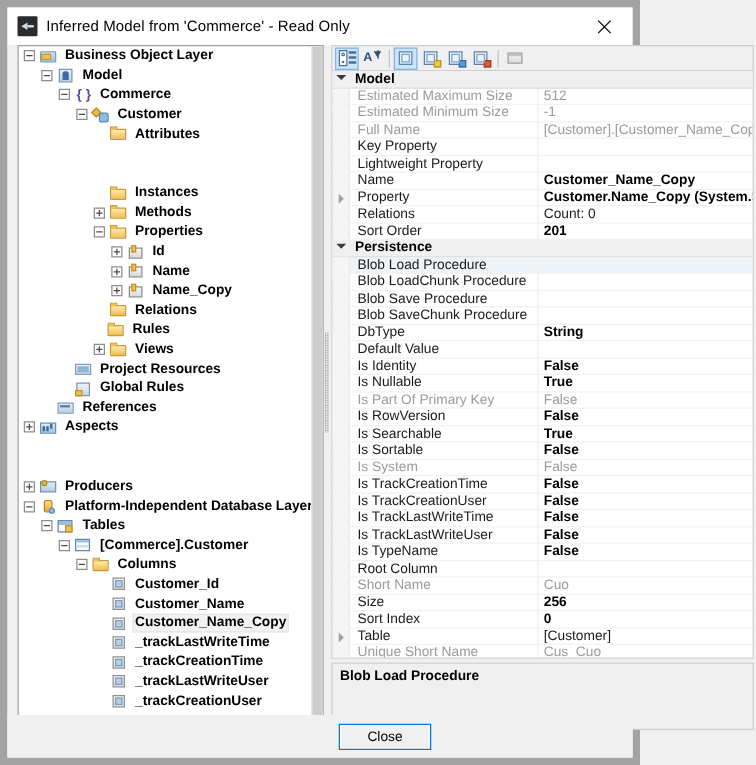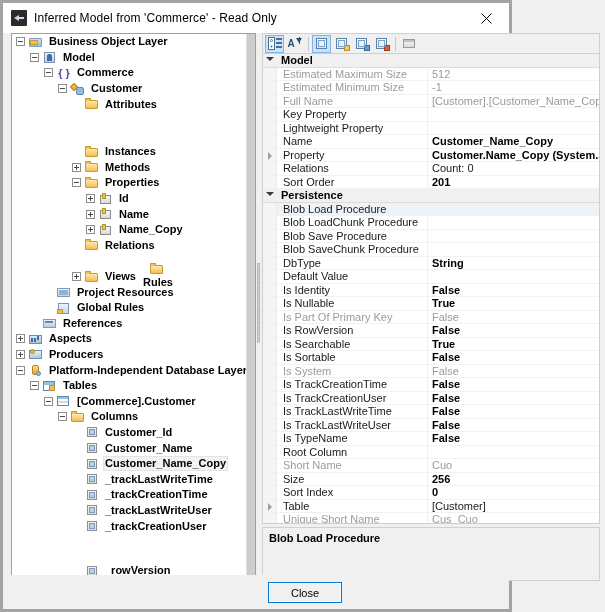--- a/index.html
+++ b/index.html
@@ -7,21 +7,21 @@
     width:605px;height:612px;overflow:hidden;
     font-family:"Liberation Sans","DejaVu Sans",sans-serif;
     font-size:11px;
     background:#f0f0f0;
     color:#000;
     -webkit-font-smoothing:none;
   }
   .window{
     position:absolute;left:0;top:0;width:512px;height:612px;
     background:#f0f0f0;
-    border:3px solid #a3a3a3;
+    border:6px solid #a3a3a3;
     box-sizing:border-box;
   }
   
   .titlebar{
     position:absolute;left:0;top:0;right:0;height:30px;
     background:#ffffff;
     display:flex;align-items:center;
   }
   .title-icon{
     width:16px;height:16px;margin-left:8px;margin-right:7px;
@@ -456,21 +456,21 @@
           <div class="tnode" style="padding-left: 74px;">
             <span class="exp plus"></span>
             <span class="ico prop"></span>
             <span class="lbl">Name_Copy</span>
           </div>
           <div class="tnode" style="padding-left: 60px;">
             <span class="exp none"></span>
             <span class="ico folder"></span>
             <span class="lbl">Relations</span>
           </div>
-          <div class="tnode" style="padding-left: 58px; flex-direction: column;">
+          <div class="tnode" style="padding-left: 58px;">
             <span class="exp none"></span>
             <span class="ico folder"></span>
             <span class="lbl">Rules</span>
           </div>
           <div class="tnode" style="padding-left: 60px;">
             <span class="exp plus"></span>
             <span class="ico folder"></span>
             <span class="lbl">Views</span>
           </div>
           <div class="tnode" style="padding-left: 32px;">
@@ -486,21 +486,21 @@
           <div class="tnode" style="padding-left: 18px;">
             <span class="exp none"></span>
             <span class="ico ref"></span>
             <span class="lbl">References</span>
           </div>
           <div class="tnode" style="padding-left: 4px;">
             <span class="exp plus"></span>
             <span class="ico aspect"></span>
             <span class="lbl">Aspects</span>
           </div>
-          <div class="tnode" style="padding-left: 4px;">
+          <div class="tnode" style="padding-left: 4px; margin-top: 32px;">
             <span class="exp plus"></span>
             <span class="ico prod"></span>
             <span class="lbl">Producers</span>
           </div>
           <div class="tnode" style="padding-left: 4px;">
             <span class="exp minus"></span>
             <span class="ico dblayer"></span>
             <span class="lbl">Platform-Independent Database Layer</span>
           </div>
           <div class="tnode" style="padding-left: 18px;">

